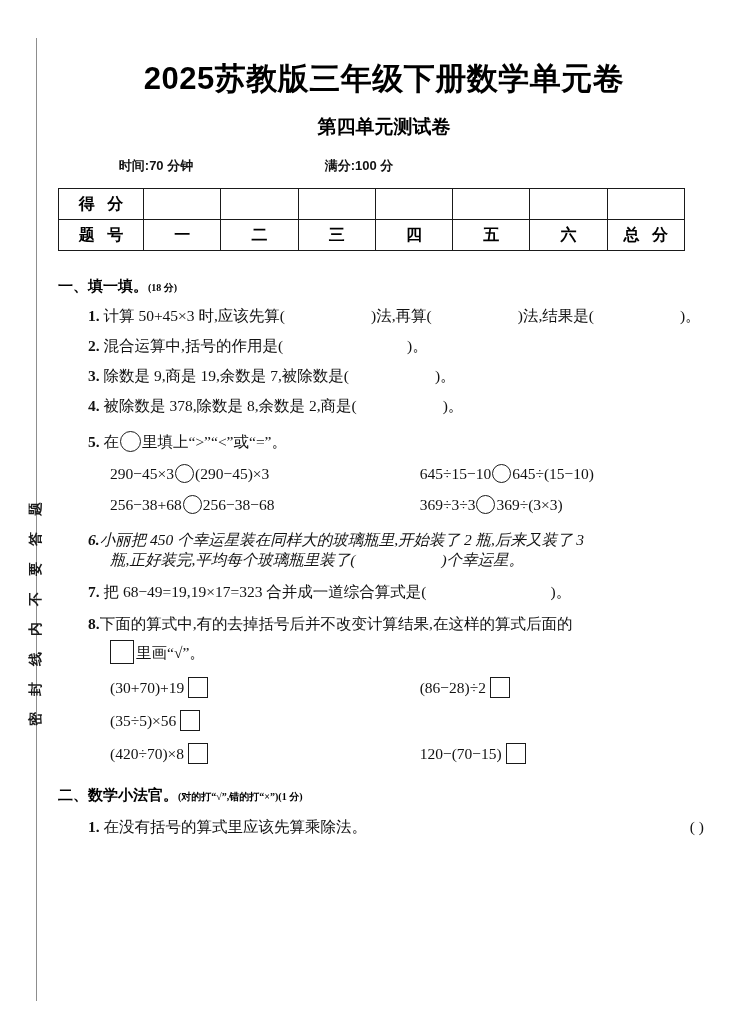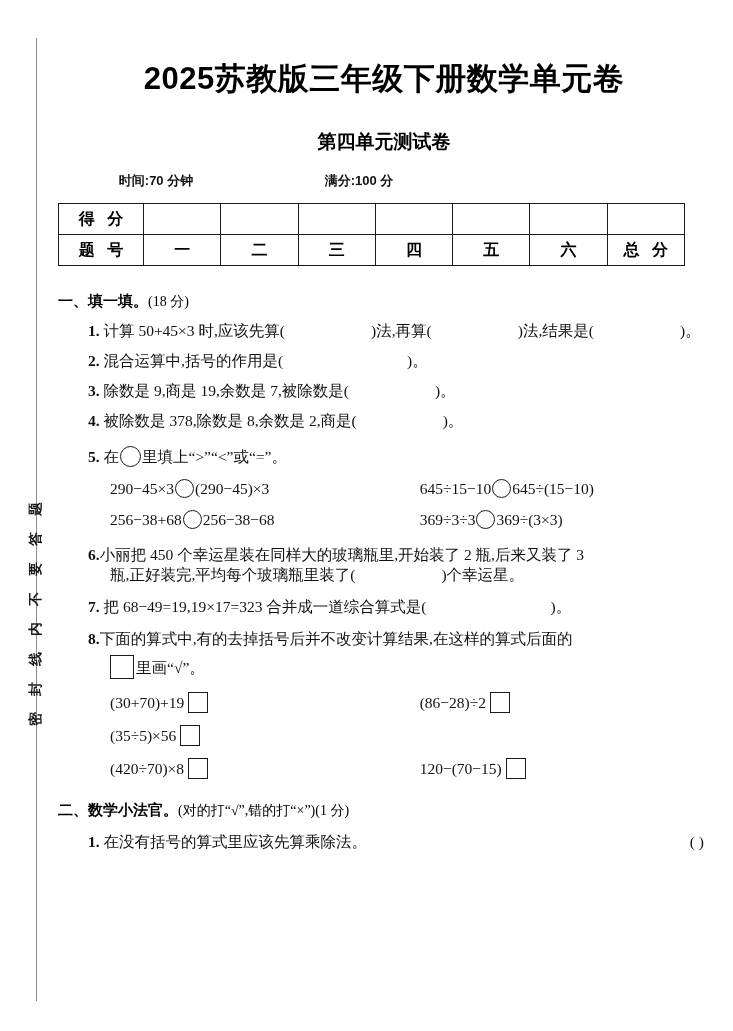--- a/index.html
+++ b/index.html
@@ -65,21 +65,21 @@
   .title-main {
     margin-top: 58px;
     text-align: center;
     font-family: "Liberation Sans", "DejaVu Sans", sans-serif;
     font-weight: 700;
     font-size: 31px;
     letter-spacing: 0.5px;
     color: #000;
   }
   .title-sub {
-    margin-top: 29px;
+    margin-top: 14px;
     text-align: center;
     font-family: "Liberation Sans", "DejaVu Sans", sans-serif;
     font-weight: 700;
     font-size: 19px;
     color: #000;
   }
   .meta-row {
     margin-top: 17px;
     display: flex;
     justify-content: flex-start;
@@ -114,22 +114,22 @@
   
   .sec-head {
     margin-top: 26px;
     font-family: "Liberation Sans", "DejaVu Sans", sans-serif;
     font-weight: 700;
     font-size: 15px;
     color: #000;
   }
   .sec-head .pts {
     font-family: "Liberation Serif", "DejaVu Serif", serif;
-    font-weight: 400;
-    font-size: 14px;
+    font-weight: 700;
+    font-size: 10px;
   }
 
   .q {
     margin-top: 10px;
     padding-left: 30px;
     font-size: 15.5px;
     line-height: 1.30;
     color: #111;
   }
   .q .num {
@@ -256,21 +256,21 @@
 
     <div class="eqrow">
       <div class="col-l">
         <span>256−38+68</span><span class="circ"></span><span>256−38−68</span>
       </div>
       <div class="col-r">
         <span>369÷3÷3</span><span class="circ"></span><span>369÷(3×3)</span>
       </div>
     </div>
 
-    <div class="q" style="margin-top:16px;">
+    <div class="q" style="margin-top:16px;font-style:italic;">
       <span class="num">6.</span><span>小丽把 450 个幸运星装在同样大的玻璃瓶里,开始装了 2 瓶,后来又装了 3</span>
       <div class="cont">
         <span>瓶,正好装完,平均每个玻璃瓶里装了(</span><span class="blank-md"></span><span>)个幸运星。</span>
       </div>
     </div>
 
     <div class="q" style="margin-top:12px;">
       <span class="num">7.</span>
       <span>把 68−49=19,19×17=323 合并成一道综合算式是(</span><span class="blank-lg"></span><span>)。</span>
     </div>

